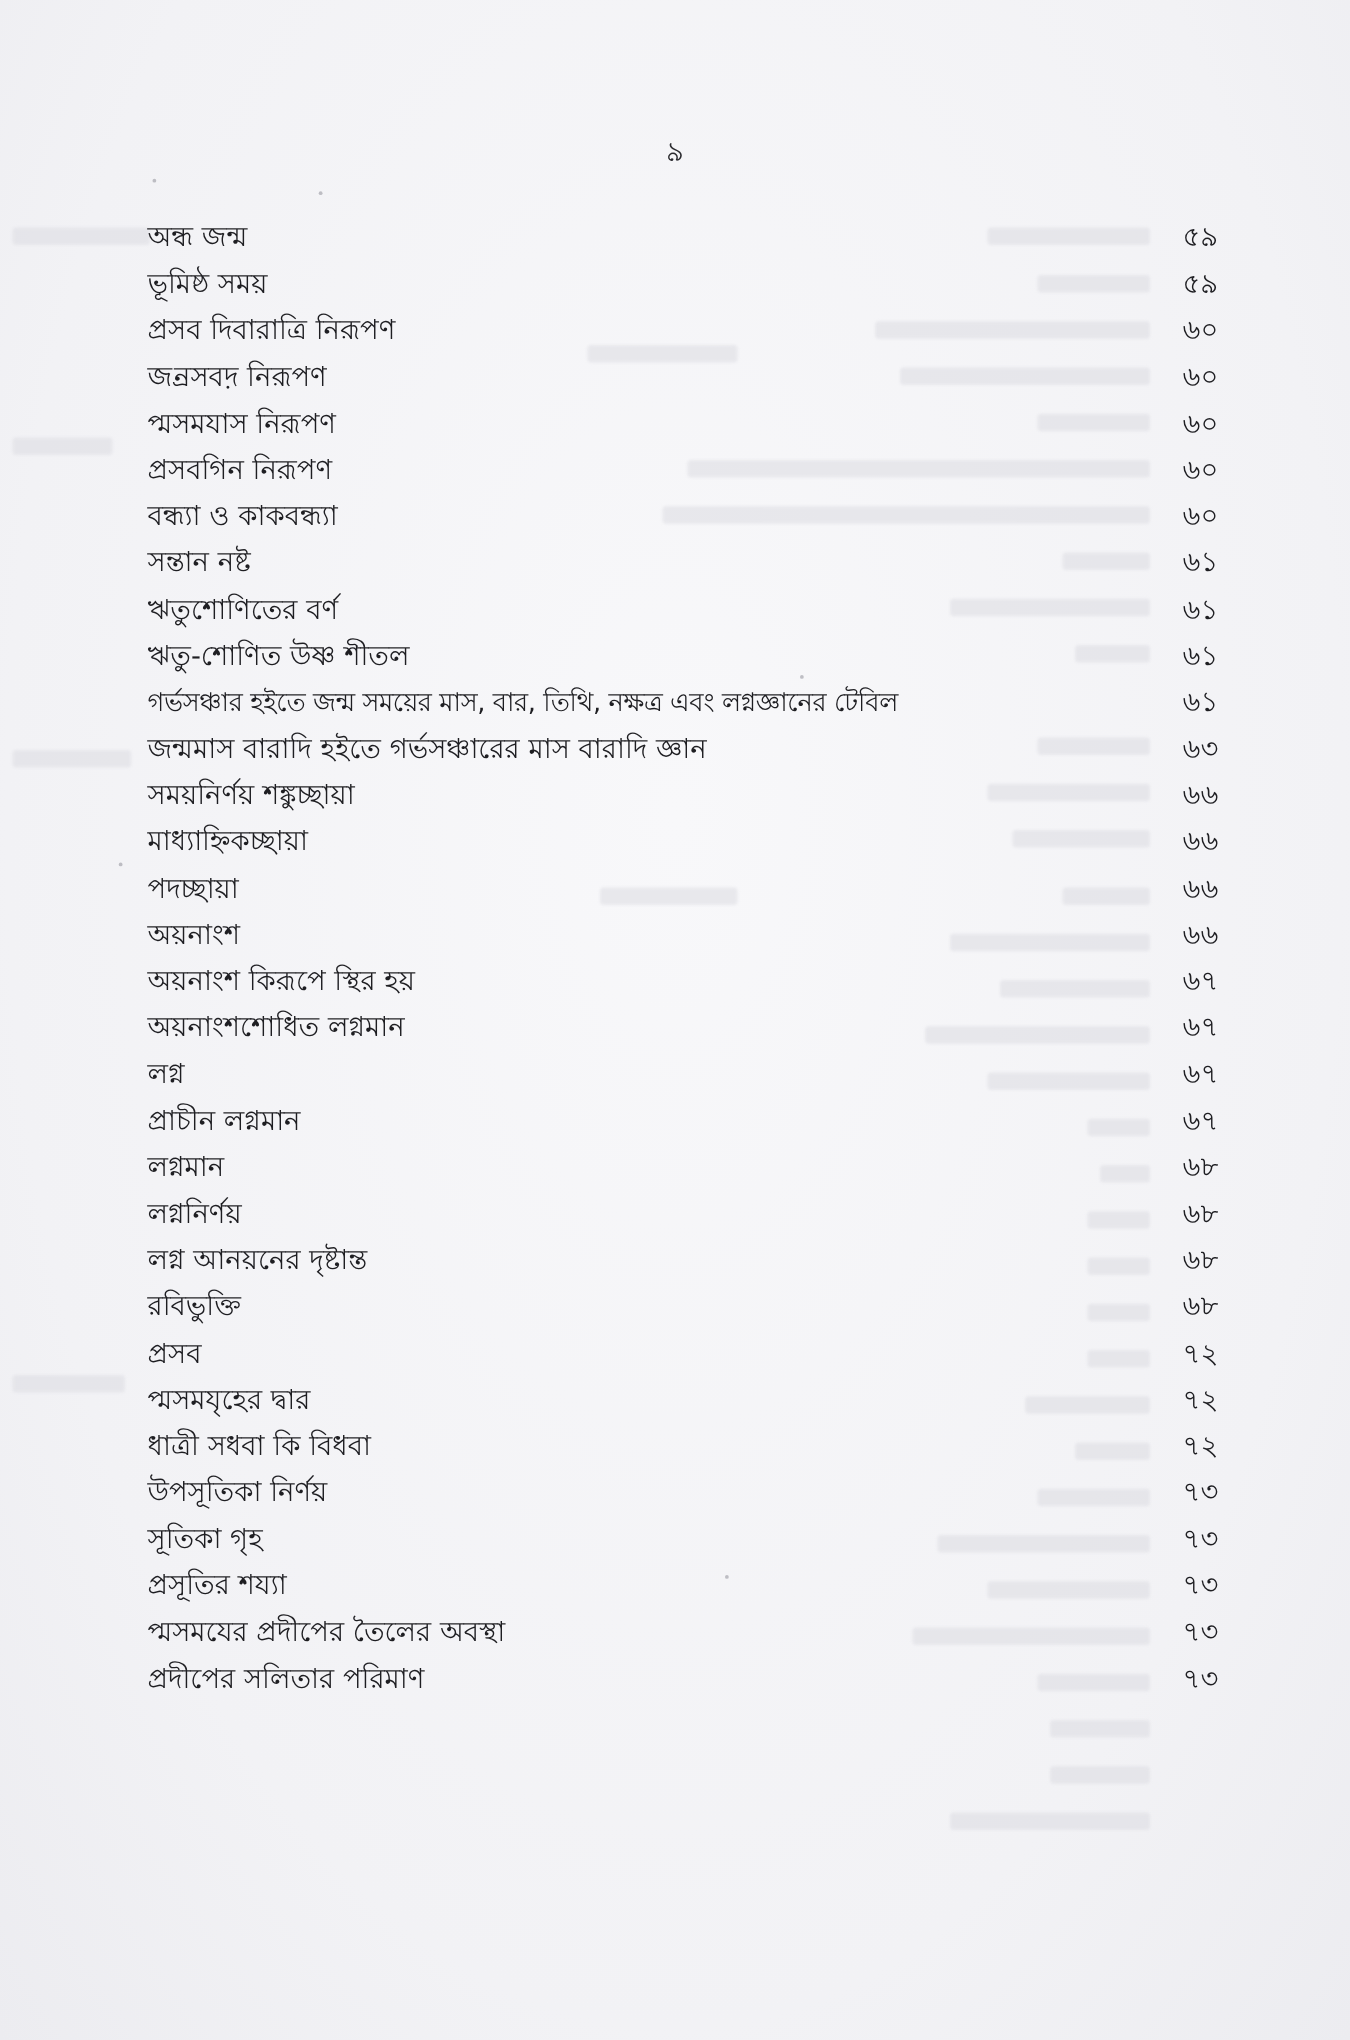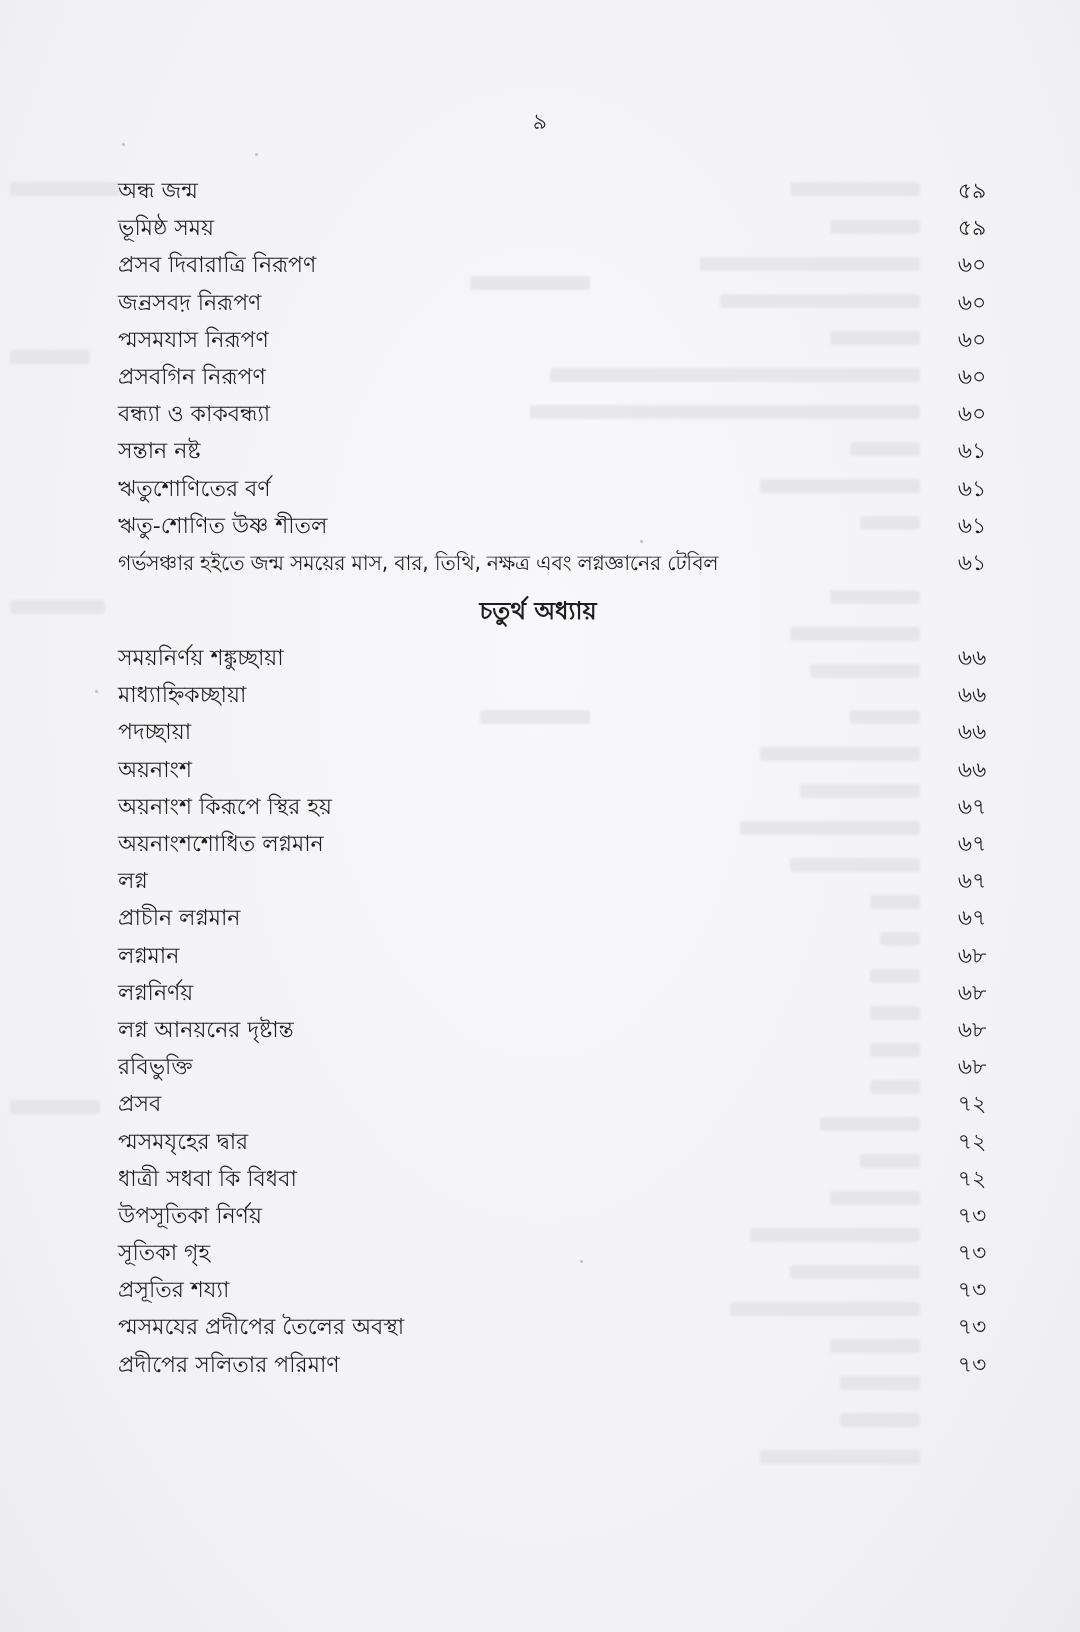--- a/index.html
+++ b/index.html
@@ -51,21 +51,21 @@
       align-items: baseline;
       height: 37.2px;
       font-size: 22px;
       line-height: 37px;
       white-space: nowrap;
     }
     .toc-title { flex: 1 1 auto; }
     .toc-page {
       flex: 0 0 auto;
       width: 52px;
-      text-align: center;
+      text-align: left;
       padding-left: 4px;
     }
     .chapter-heading {
       height: 56px;
       line-height: 56px;
       text-align: center;
       font-size: 24px;
       font-weight: bold;
       padding-right: 40px;
       margin-top: 2px;
@@ -171,23 +171,26 @@
           <span class="toc-page">৬১</span>
         </div>
       <div class="toc-row">
           <span class="toc-title">ঋতু-শোণিত উষ্ণ শীতল</span>
           <span class="toc-page">৬১</span>
         </div>
       <div class="toc-row">
           <span class="toc-title" style="font-size:20.5px;letter-spacing:-0.3px;">গর্ভসঞ্চার হইতে জন্ম সময়ের মাস, বার, তিথি, নক্ষত্র এবং লগ্নজ্ঞানের টেবিল</span>
           <span class="toc-page">৬১</span>
         </div>
+      <div class="toc-row">
+          <span class="toc-title">জন্মমাস বারাদি হইতে গর্ভসঞ্চারের মাস বারাদি জ্ঞান</span>
+          <span class="toc-page">৬৩</span>
+        </div>
     </div>
 
-    <div class="chapter-heading">চতুর্থ অধ্যায়</div>
 
     <div>
       <div class="toc-row">
           <span class="toc-title">সময়নির্ণয় শঙ্কুচ্ছায়া</span>
           <span class="toc-page">৬৬</span>
         </div>
       <div class="toc-row">
           <span class="toc-title">মাধ্যাহ্নিকচ্ছায়া</span>
           <span class="toc-page">৬৬</span>
         </div>

